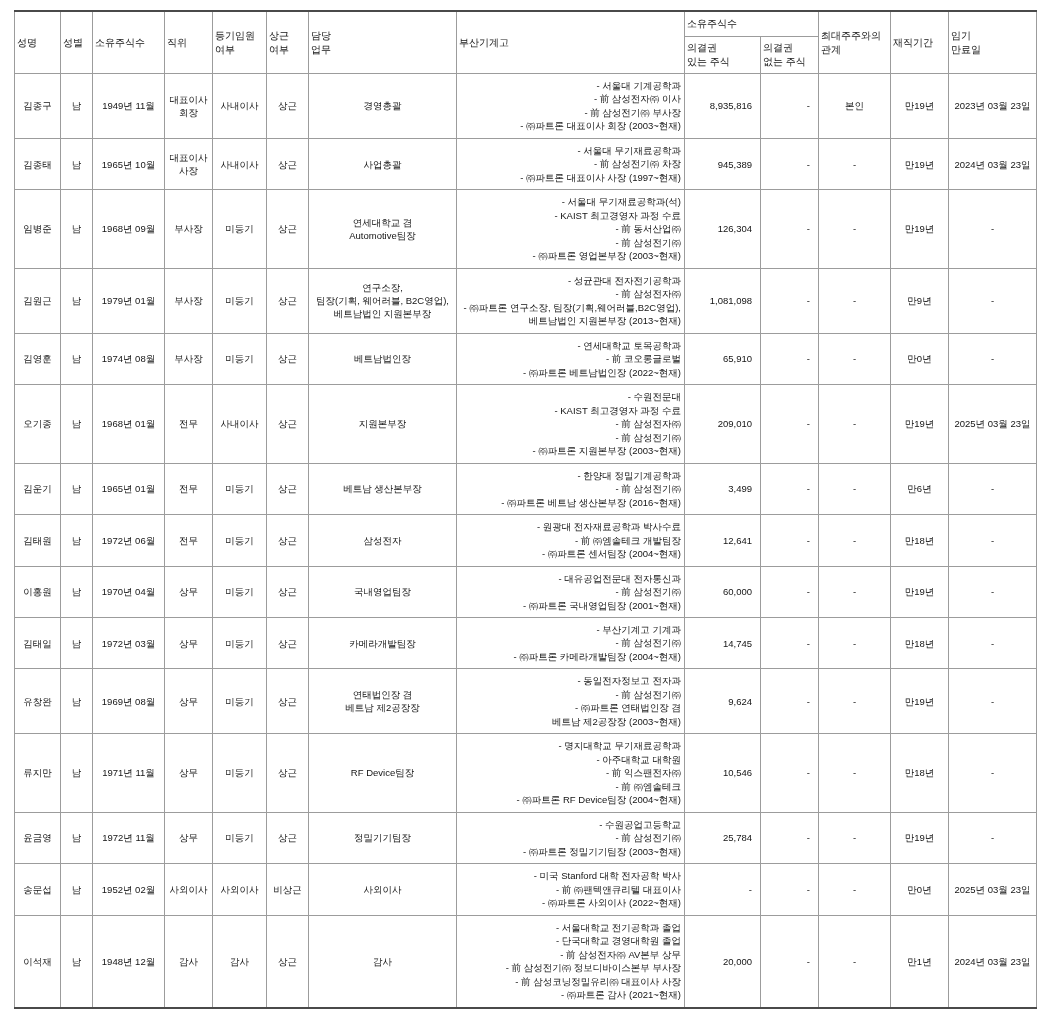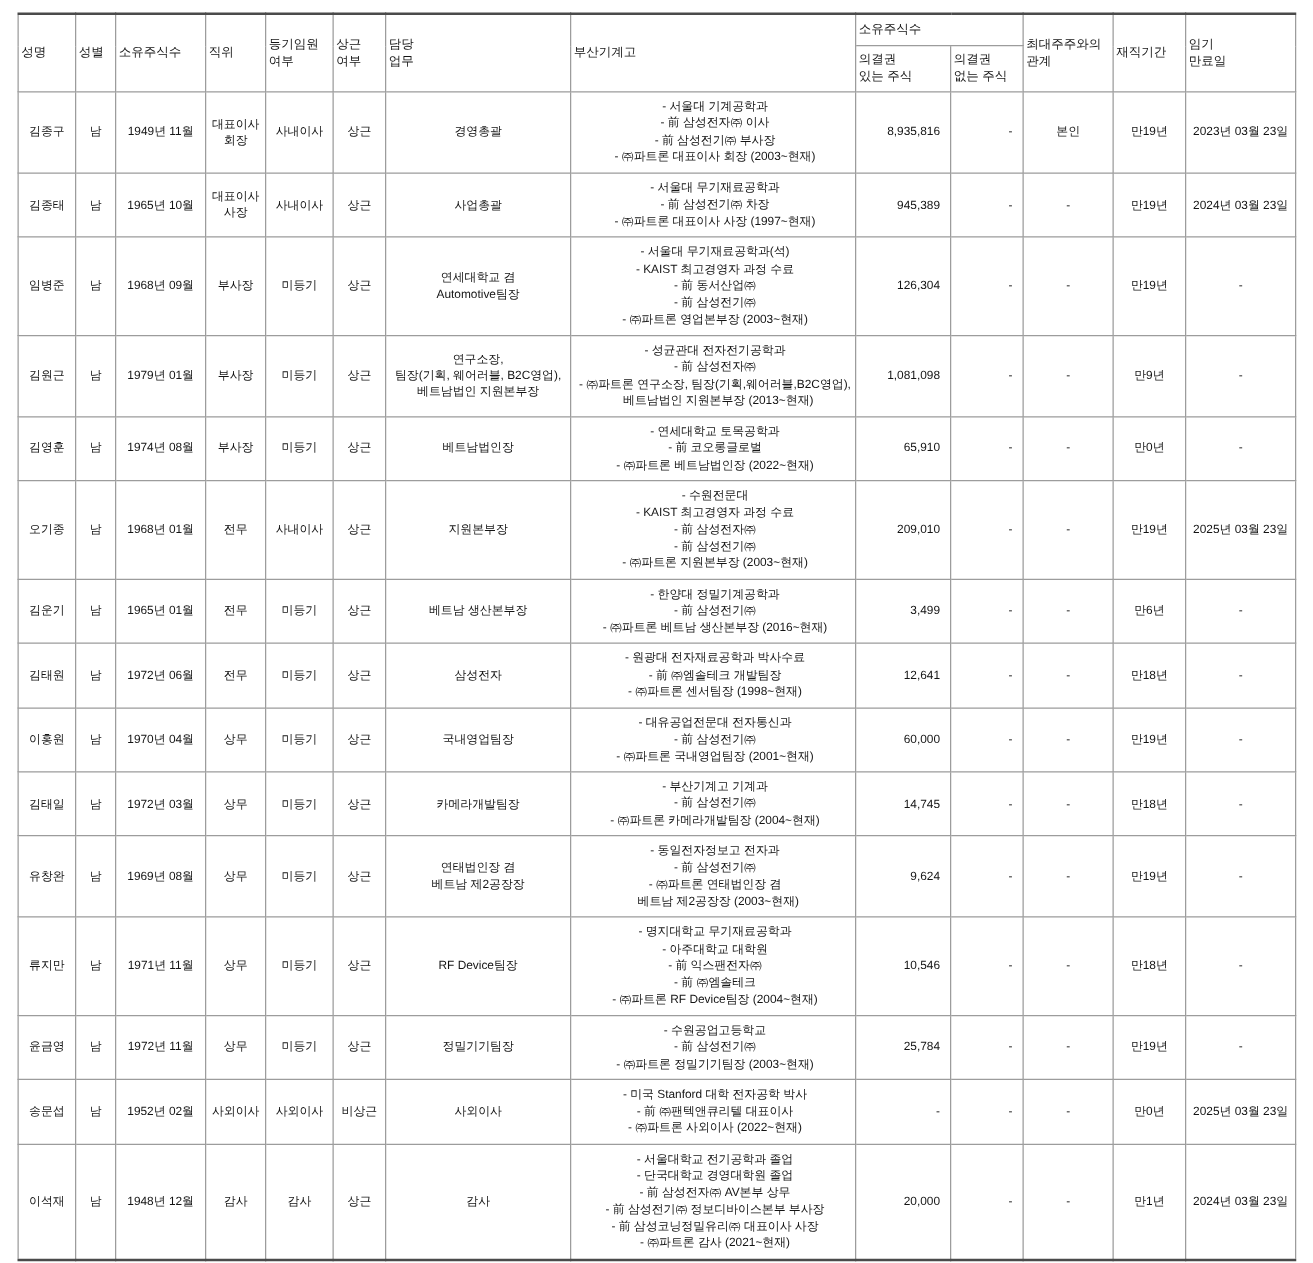--- a/index.html
+++ b/index.html
@@ -12,21 +12,21 @@
   table.exec { width:1022px; table-layout:fixed; border-collapse:collapse;
                border-top:2px solid #4a4a4a; border-bottom:2px solid #4a4a4a;
                border-left:1px solid #8a8a8a; border-right:1px solid #8a8a8a; }
   th, td { border:1px solid #9c9c9c; vertical-align:middle;
            font-size:9.5px; line-height:1.4; color:#141414;
            overflow:hidden; }
   th { font-size:10px; font-weight:normal; text-align:left;
        white-space:pre-line; padding:4px 2px; }
   thead tr.group-row th { padding:5px 2px; }
   td { padding:5px 3px; text-align:center; white-space:pre-line; }
-  td.career { text-align:center; white-space:pre-wrap; padding:5px 3px 5px 6px; line-height:1.42; }
+  td.career { text-align:right; white-space:pre-wrap; padding:5px 3px 5px 6px; line-height:1.42; }
   td.num { text-align:right; padding-right:8px;margin-top:26px; }
 </style>
 </head>
 <body>
 
 <div class="page">
 
 
   <table class="exec">
     <colgroup>
@@ -205,21 +205,21 @@
         <tr>
     <td>김태원</td>
     <td>남</td>
     <td>1972년 06월</td>
     <td>전무</td>
     <td>미등기</td>
     <td>상근</td>
     <td>삼성전자</td>
     <td class="career">- 원광대 전자재료공학과 박사수료
 - 前 ㈜엠솔테크 개발팀장
-- ㈜파트론 센서팀장 (1998~현재)</td>
+- ㈜파트론 센서팀장 (2004~현재)</td>
     <td class="num">12,641</td>
     <td class="num">-</td>
     <td>-</td>
     <td>만18년</td>
     <td>-</td>
   </tr>
         <tr>
     <td>이홍원</td>
     <td>남</td>
     <td>1970년 04월</td>

